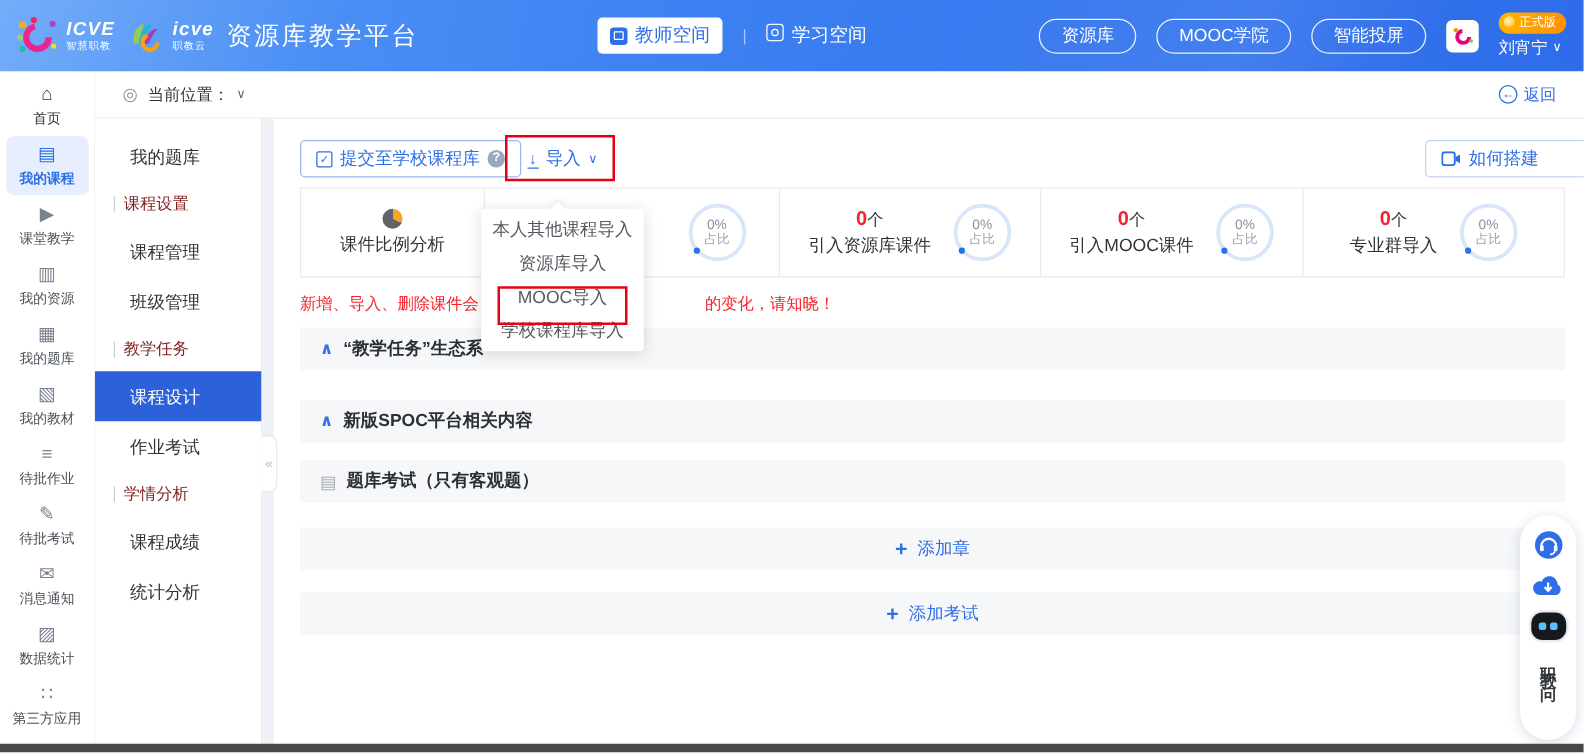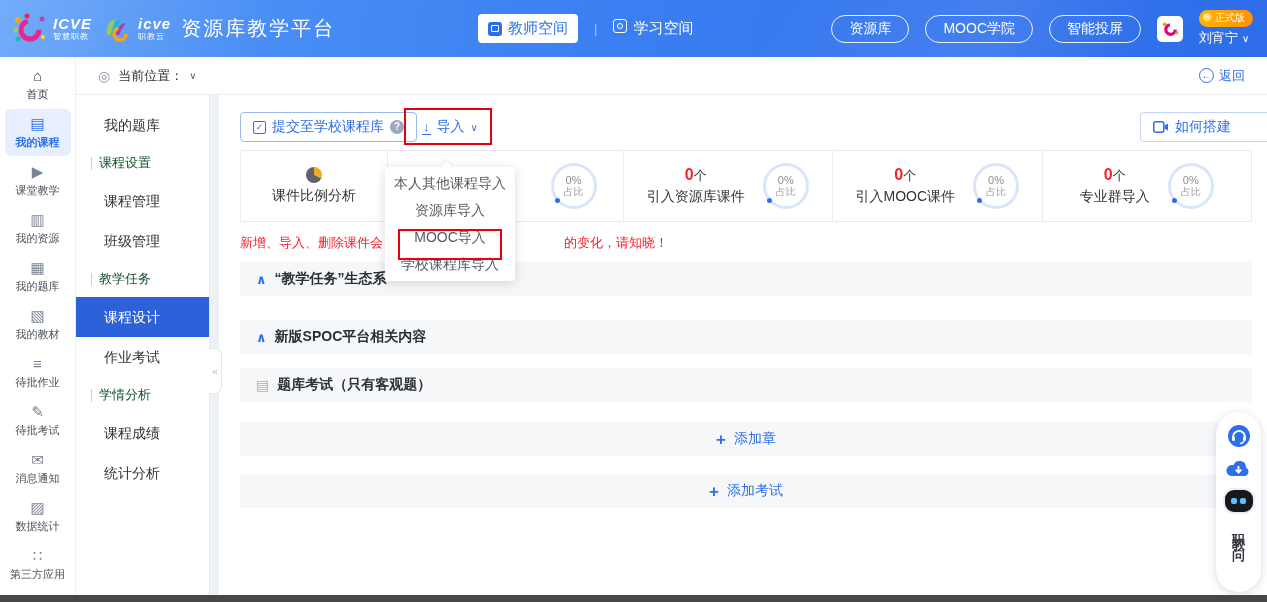--- a/index.html
+++ b/index.html
@@ -50,21 +50,21 @@
   .crumb .loc { color:#8a93a5; font-size:14px; margin-right:8px; }
   .crumb .caret { color:#666; font-size:10px; margin-left:6px; }
   .back-link { margin-left:auto; color:#2e6fe8; display:flex; align-items:center; gap:5px; cursor:pointer; }
   .back-circle { width:15px; height:15px; border:1px solid #2e6fe8; border-radius:50%; font-size:10px; line-height:13px; text-align:center; display:inline-block;}
 
   
   .snav { position:absolute; top:95px; left:75px; width:135px; bottom:0; background:#fff;
     border-left:1px solid #f2f2f2; border-right:1px solid #e9e9e9; padding-top:10px; z-index:15;}
   .snav-link { height:40px; line-height:40px; padding-left:28px; font-size:14px; color:#333; cursor:pointer; }
   .snav-link.active { background:#2c61d9; color:#fff; }
-  .snav-sec { height:36px; line-height:36px; padding-left:15px; font-size:13px; color:#14532d; display:flex; align-items:center; gap:7px;}
+  .snav-sec { height:36px; line-height:36px; padding-left:15px; font-size:13px; color:#7f1d1d; display:flex; align-items:center; gap:7px;}
   .snav-sec .pipe { width:1px; height:13px; background:#cfcfcf; display:inline-block;}
   .collapse-tab { position:absolute; left:209px; top:348px; width:13px; height:46px; background:#fff;
     border:1px solid #e6e6e6; border-left:none; border-radius:0 7px 7px 0; color:#b9b9b9; font-size:11px;
     display:flex; align-items:center; justify-content:center; z-index:16; cursor:pointer;}
 
   
   .main-bg { position:absolute; top:95px; left:210px; right:0; bottom:0; background:#fff; }
   .gutter { position:absolute; top:95px; left:210px; width:9px; bottom:0; background:#eef1f5; }
 
   .btn { display:inline-flex; align-items:center; gap:6px; height:30px; padding:0 12px; font-size:14px;

